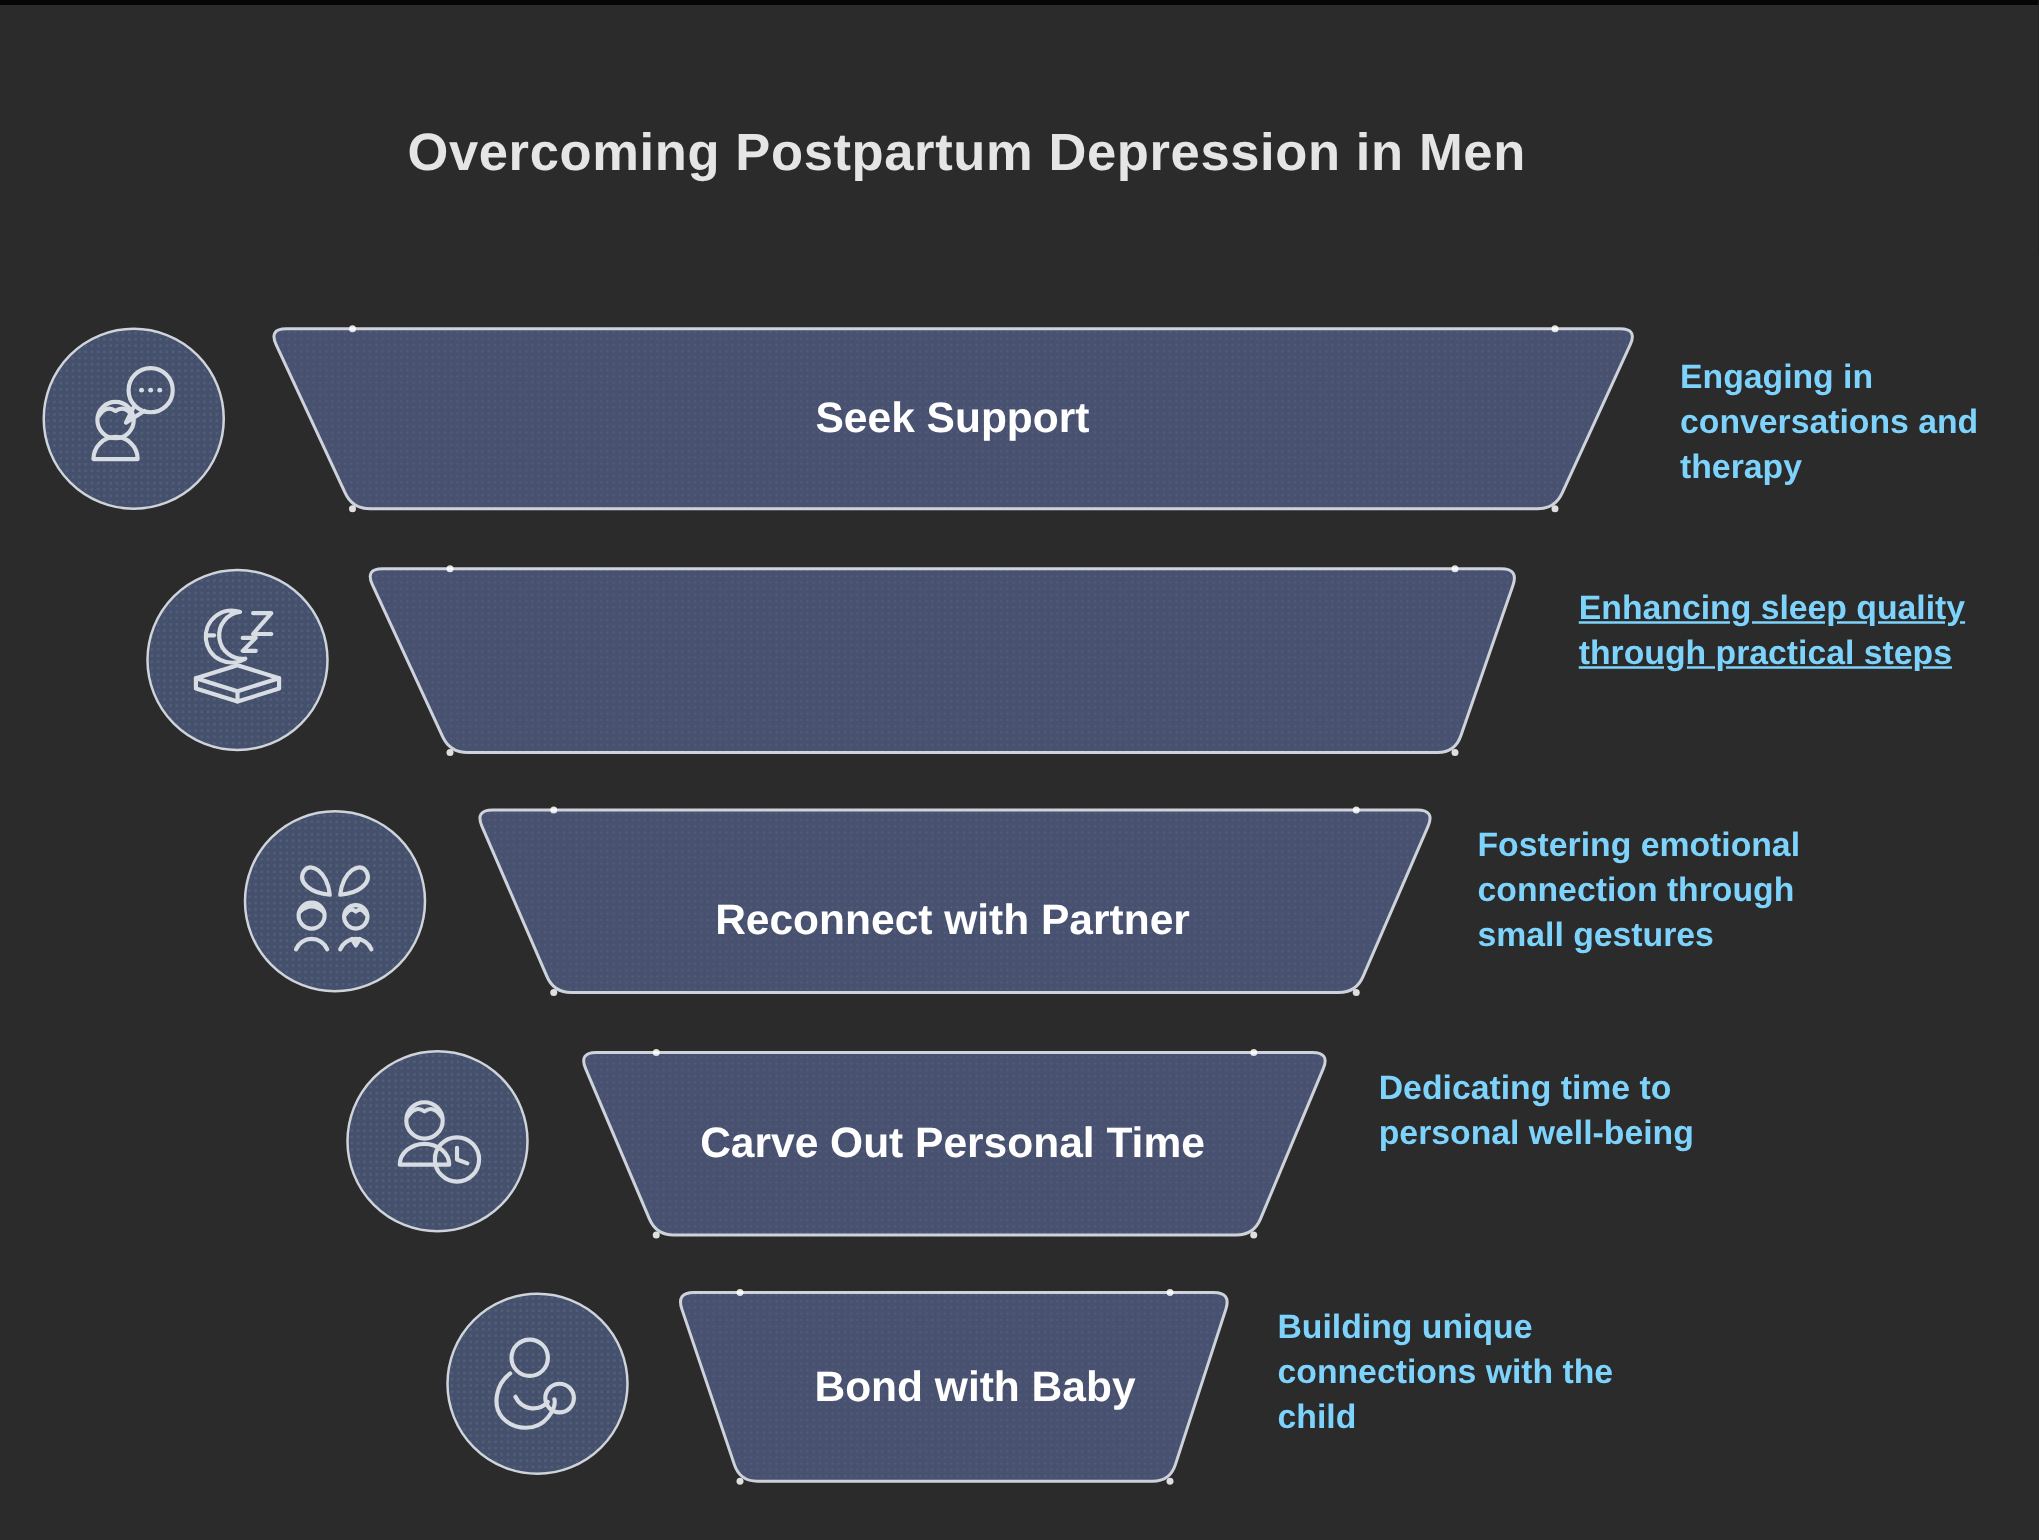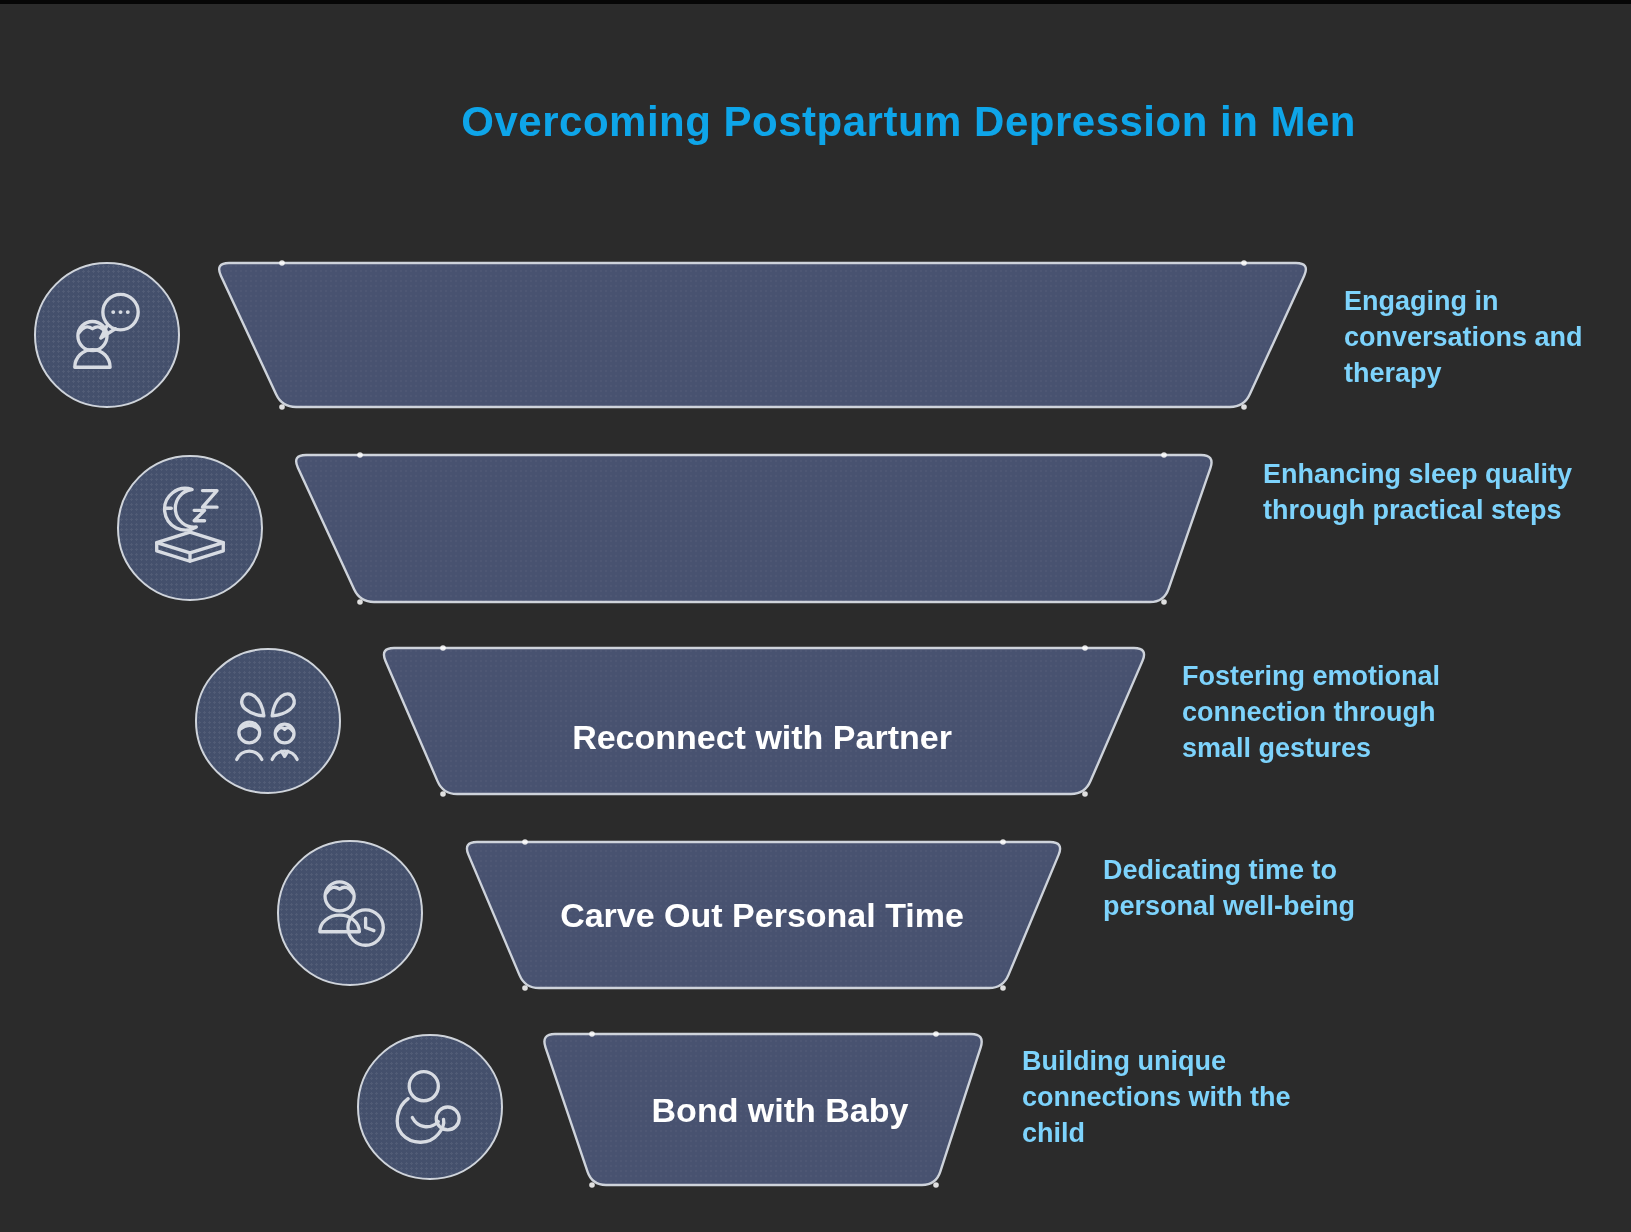--- a/index.html
+++ b/index.html
@@ -8,22 +8,22 @@
     width:1631px;height:1232px;
     background:#2b2b2b;
     overflow:hidden;
     font-family:"Liberation Sans", sans-serif;
   }
   .topbar{
     position:absolute;left:0;top:0;width:100%;height:4px;background:#060606;
   }
   .title{
     position:absolute;left:326px;top:98px;width:1030px;
-    text-align:right;
-    font-size:42px;font-weight:bold;color:#0ea5e9;
+    text-align:left;
+    font-size:42px;font-weight:bold;color:#e5e5e5;
     letter-spacing:0.5px;
   }
   svg.funnel{position:absolute;left:0;top:0;}
   .stage-label{
     position:absolute;
     transform:translate(-50%,-50%);
     white-space:nowrap;
     font-size:34px;font-weight:bold;color:#ffffff;
   }
   .stage-desc{
@@ -142,28 +142,29 @@
 
   <div class="icon-circle" style="left:357px;top:1034px;">
     <svg viewBox="0 0 100 100">
       <circle class="icon-stroke" cx="44" cy="30" r="14"></circle>
       <circle class="icon-stroke" cx="67" cy="61" r="11"></circle>
       <path class="icon-stroke" d="M29 42 C18 50 15 67 23 76 C32 86 49 87 58 76 C62 71 64 66 63 62"></path>
       <path class="icon-stroke" d="M33 60 C38 70 50 72 58 64"></path>
     </svg>
   </div>
 
+  <div class="stage-label" style="left:762px;top:335px;">Seek Support</div>
   <div class="stage-label" style="left:762px;top:737px;">Reconnect with Partner</div>
   <div class="stage-label" style="left:762px;top:915px;">Carve Out Personal Time</div>
   <div class="stage-label" style="left:762px;top:1110px;margin-left:18px;">Bond with Baby</div>
 
   <div class="stage-desc" style="left:1344px;top:283px;">Engaging in
 conversations and
 therapy</div>
-  <div class="stage-desc" style="left:1263px;top:456px;">Enhancing sleep quality
+  <div class="stage-desc" style="left:1263px;top:468px;text-decoration:underline;">Enhancing sleep quality
 through practical steps</div>
   <div class="stage-desc" style="left:1182px;top:658px;">Fostering emotional
 connection through
 small gestures</div>
   <div class="stage-desc" style="left:1103px;top:852px;">Dedicating time to
 personal well-being</div>
   <div class="stage-desc" style="left:1022px;top:1043px;">Building unique
 connections with the
 child</div>
 </div>

